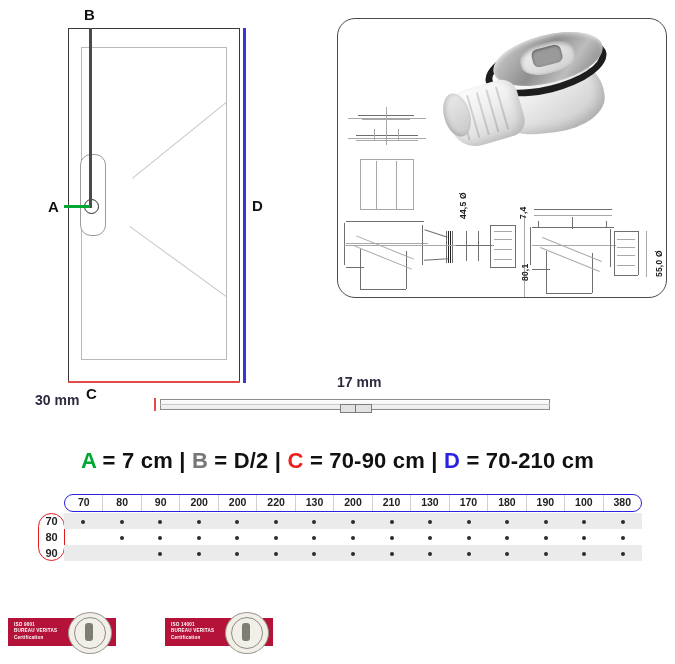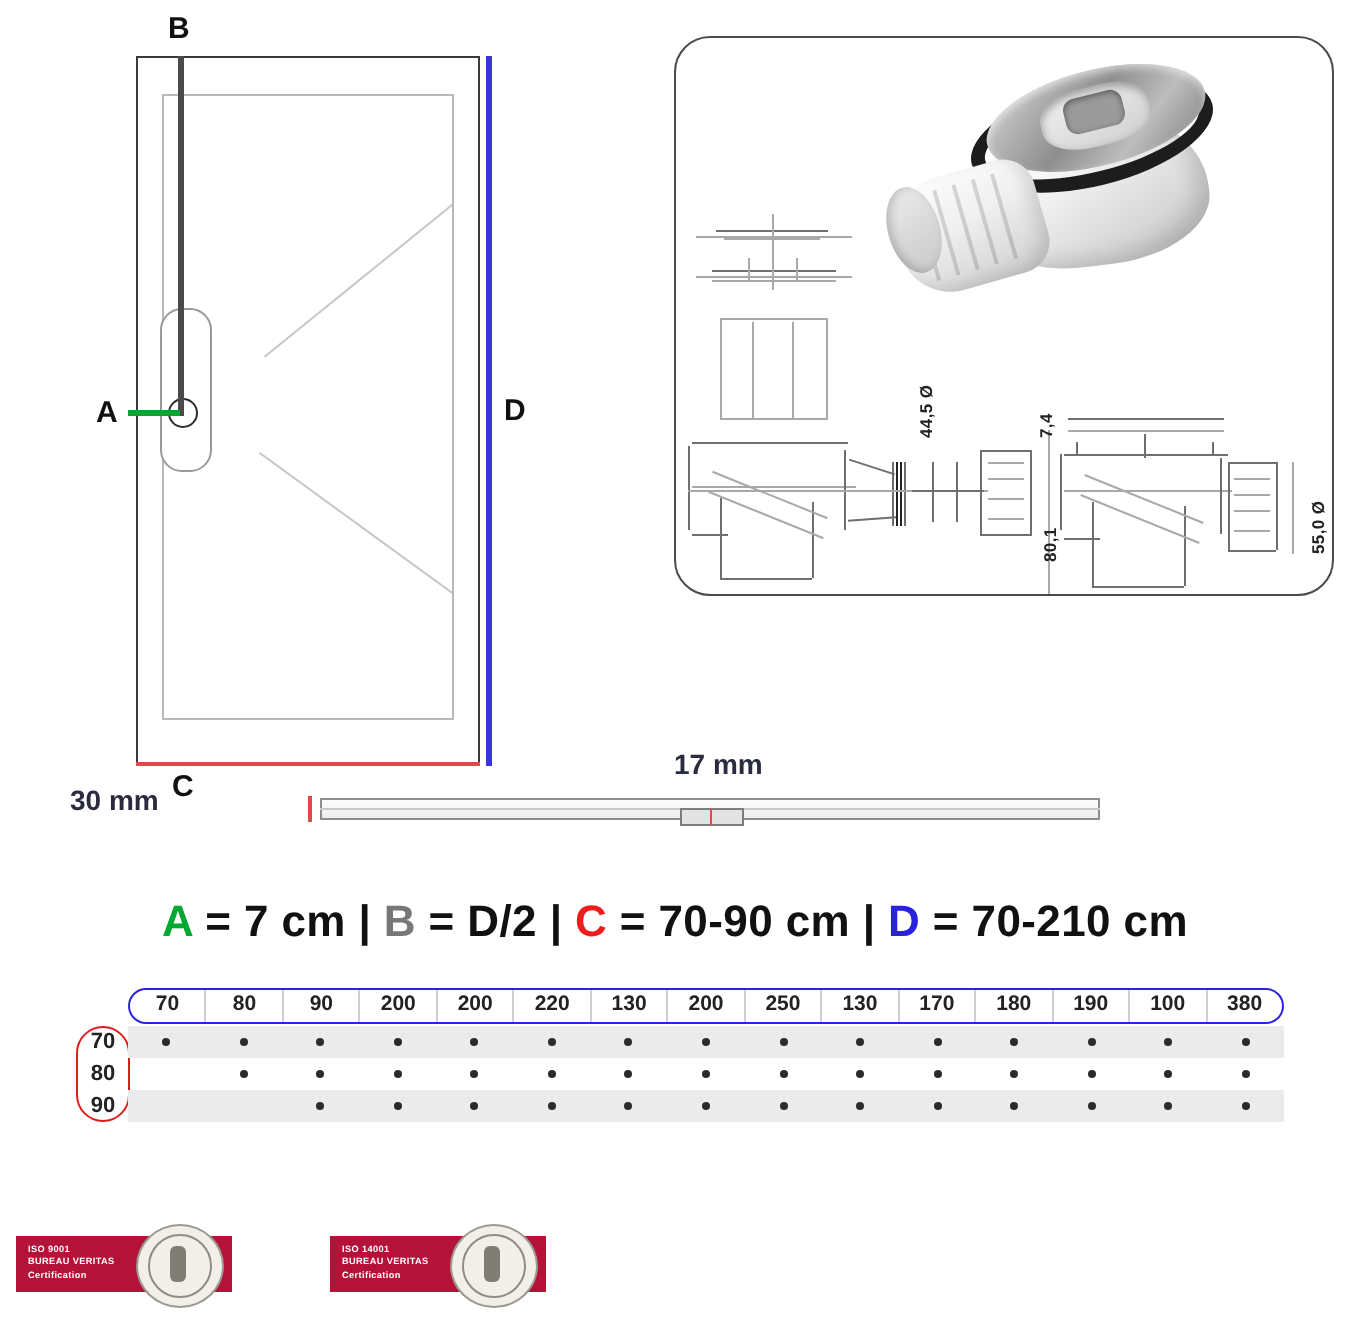--- a/index.html
+++ b/index.html
@@ -276,21 +276,21 @@
   <div class="matrix">
     <div class="mhead" id="matrix-header">
         <div>70</div>
         <div>80</div>
         <div>90</div>
         <div>200</div>
         <div>200</div>
         <div>220</div>
         <div>130</div>
         <div>200</div>
-        <div>250</div>
+        <div>210</div>
         <div>130</div>
         <div>170</div>
         <div>180</div>
         <div>190</div>
         <div>100</div>
         <div>380</div>
       </div>
     <div class="rowlabels">
       <div class="capsule"></div>
       <div class="rl" id="rl0" style="top:0;">70</div>

